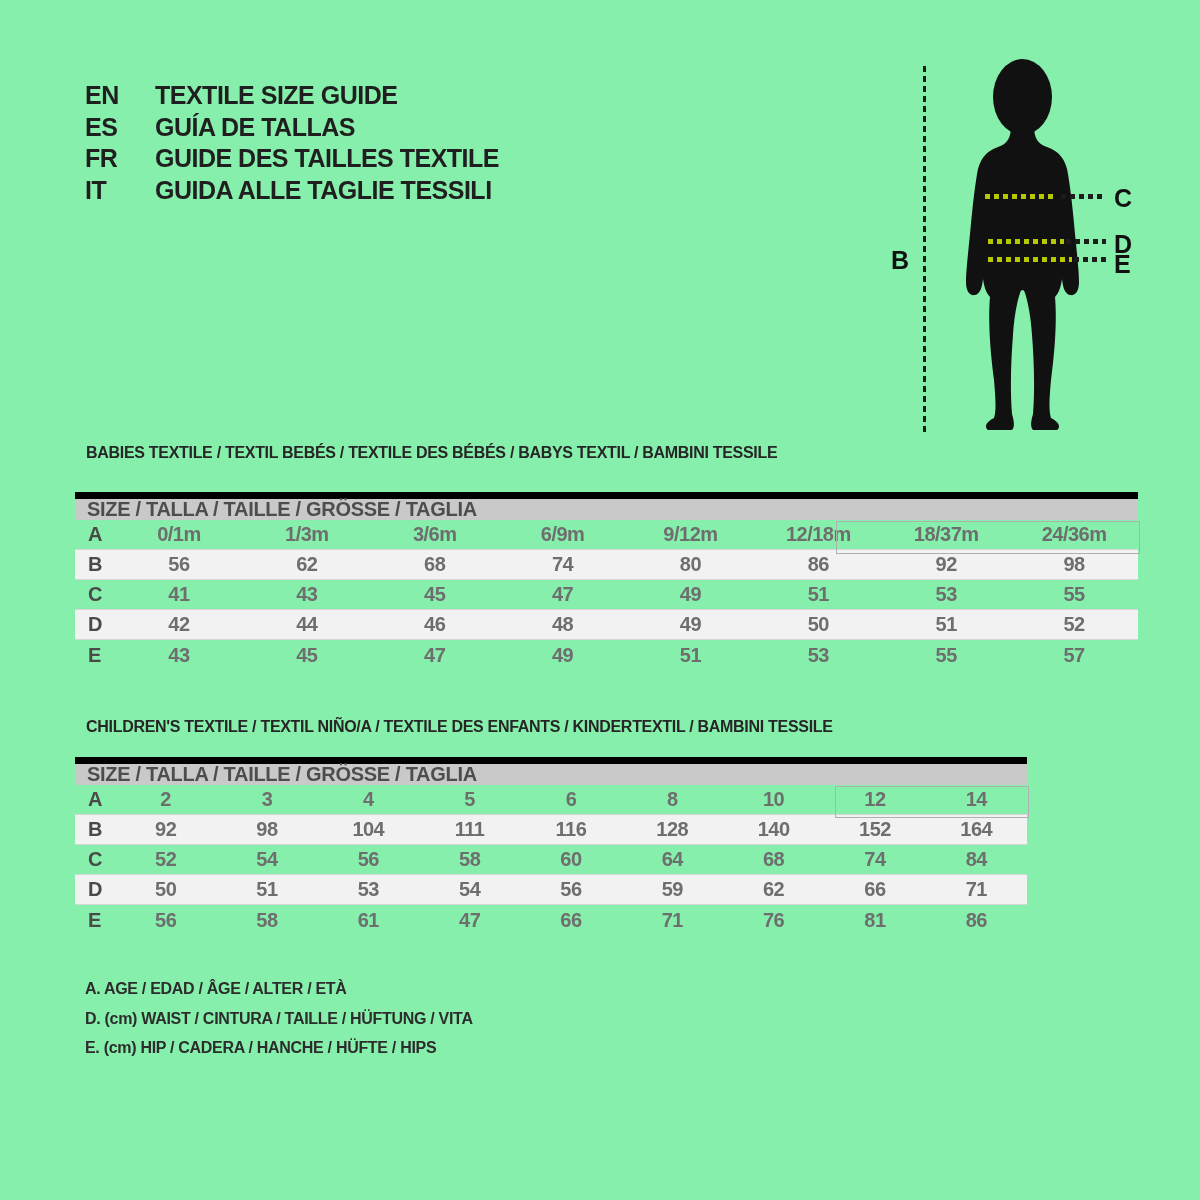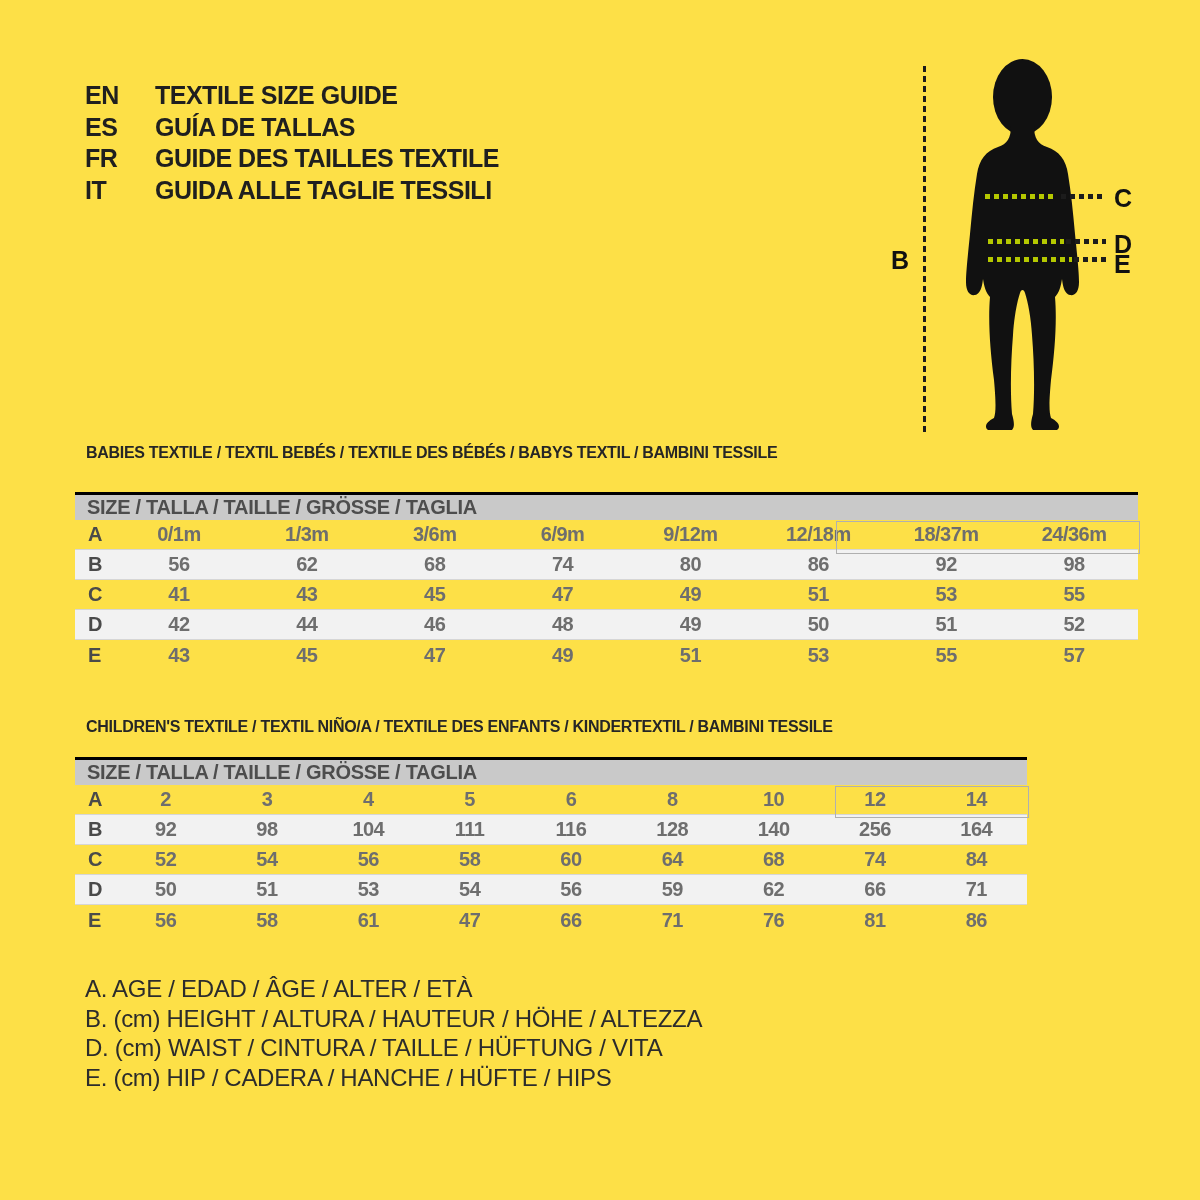--- a/index.html
+++ b/index.html
@@ -1,17 +1,17 @@
 <!DOCTYPE html>
 <html><head>
 <meta charset="utf-8">
 <style>
   html,body{margin:0;padding:0;background:#fff;}
   .canvas{
-    position:relative;width:1200px;height:1200px;background:#fde047;overflow:hidden;
+    position:relative;width:1200px;height:1200px;background:#86efac;overflow:hidden;
     font-family:"Liberation Sans","DejaVu Sans",sans-serif;
   }
   
   .lang-block{position:absolute;left:85px;top:80px;}
   .lang-row{display:flex;line-height:31.6px;font-size:25px;font-weight:bold;color:#1f1f1f;letter-spacing:-0.5px;}
   .lang-code{width:70px;flex:0 0 70px;}
   
   .fig-svg{position:absolute;left:950px;top:50px;width:170px;height:385px;}
   .vline-b{position:absolute;left:923px;top:66px;width:3px;height:366px;
     background-image:repeating-linear-gradient(to bottom,#1c1c1c 0 6px,transparent 6px 10px);}
@@ -30,34 +30,34 @@
   .lab-d{left:1114px;top:232px;}
   .lab-e{left:1114px;top:252px;}
   
   .sec-heading{position:absolute;left:86px;font-size:16px;font-weight:bold;color:#262626;letter-spacing:-0.3px;white-space:nowrap;}
   .h-babies{top:444px;}
   .h-children{top:718px;text-align:right;}
   
   .size-table{position:absolute;left:75px;}
   .tbl-babies{top:492px;width:1063px;}
   .tbl-children{top:757px;width:952px;}
-  .size-bar{height:28px;background:#c9c9c9;border-top:3px solid #000000;
+  .size-bar{height:28px;background:#c9c9c9;border-top:7px solid #000000;
     font-size:20px;font-weight:bold;color:#4d4d4d;letter-spacing:-0.3px;
     display:flex;align-items:center;padding-left:12px;box-sizing:border-box;}
   .t-row{display:flex;height:30px;align-items:center;border-bottom:1px solid #d6d6d6;box-sizing:border-box;}
   .t-row.stripe{background:#f2f2f2;}
   .t-row:last-child{border-bottom:none;}
   .t-label{flex:0 0 40px;padding-left:13px;box-sizing:border-box;font-size:20px;font-weight:bold;color:#4a4a4a;letter-spacing:-0.5px;}
   .t-cell{flex:1;text-align:center;font-size:20px;font-weight:bold;color:#6e6e6e;letter-spacing:-0.5px;}
   .sel-box{position:absolute;border:1px solid #b0b0b0;background:transparent;z-index:3;pointer-events:none;}
   .box-babies{left:836px;top:521px;width:302px;height:31px;}
   .box-children{left:835px;top:786px;width:192px;height:30px;}
   
   .legend{position:absolute;left:85px;top:974px;}
-  .legend-line{line-height:29.6px;font-size:24px;font-weight:normal;color:#2c2c2c;letter-spacing:-0.3px;white-space:nowrap;}
+  .legend-line{line-height:29.6px;font-size:16px;font-weight:bold;color:#2c2c2c;letter-spacing:-0.3px;white-space:nowrap;}
 </style>
 </head>
 <body>
 
 <div class="canvas">
 
   <div class="lang-block">
     <div class="lang-row">
       <span class="lang-code">EN</span>
       <span class="lang-title">TEXTILE SIZE GUIDE</span>
@@ -205,21 +205,21 @@
         </div>
         <div class="t-row stripe">
           <span class="t-label">B</span>
           <span class="t-cell">92</span>
           <span class="t-cell">98</span>
           <span class="t-cell">104</span>
           <span class="t-cell">111</span>
           <span class="t-cell">116</span>
           <span class="t-cell">128</span>
           <span class="t-cell">140</span>
-          <span class="t-cell">256</span>
+          <span class="t-cell">152</span>
           <span class="t-cell">164</span>
         </div>
         <div class="t-row">
           <span class="t-label">C</span>
           <span class="t-cell">52</span>
           <span class="t-cell">54</span>
           <span class="t-cell">56</span>
           <span class="t-cell">58</span>
           <span class="t-cell">60</span>
           <span class="t-cell">64</span>
@@ -250,18 +250,17 @@
           <span class="t-cell">76</span>
           <span class="t-cell">81</span>
           <span class="t-cell">86</span>
         </div>
       </div>
   </div>
   <div class="sel-box box-children"></div>
 
   <div class="legend">
     <div class="legend-line">A. AGE / EDAD / ÂGE / ALTER / ETÀ</div>
-    <div class="legend-line">B. (cm) HEIGHT / ALTURA / HAUTEUR / HÖHE / ALTEZZA</div>
     <div class="legend-line">D. (cm) WAIST / CINTURA / TAILLE / HÜFTUNG / VITA</div>
     <div class="legend-line">E. (cm) HIP / CADERA / HANCHE / HÜFTE / HIPS</div>
   </div>
 
 </div>
 
 </body></html>

